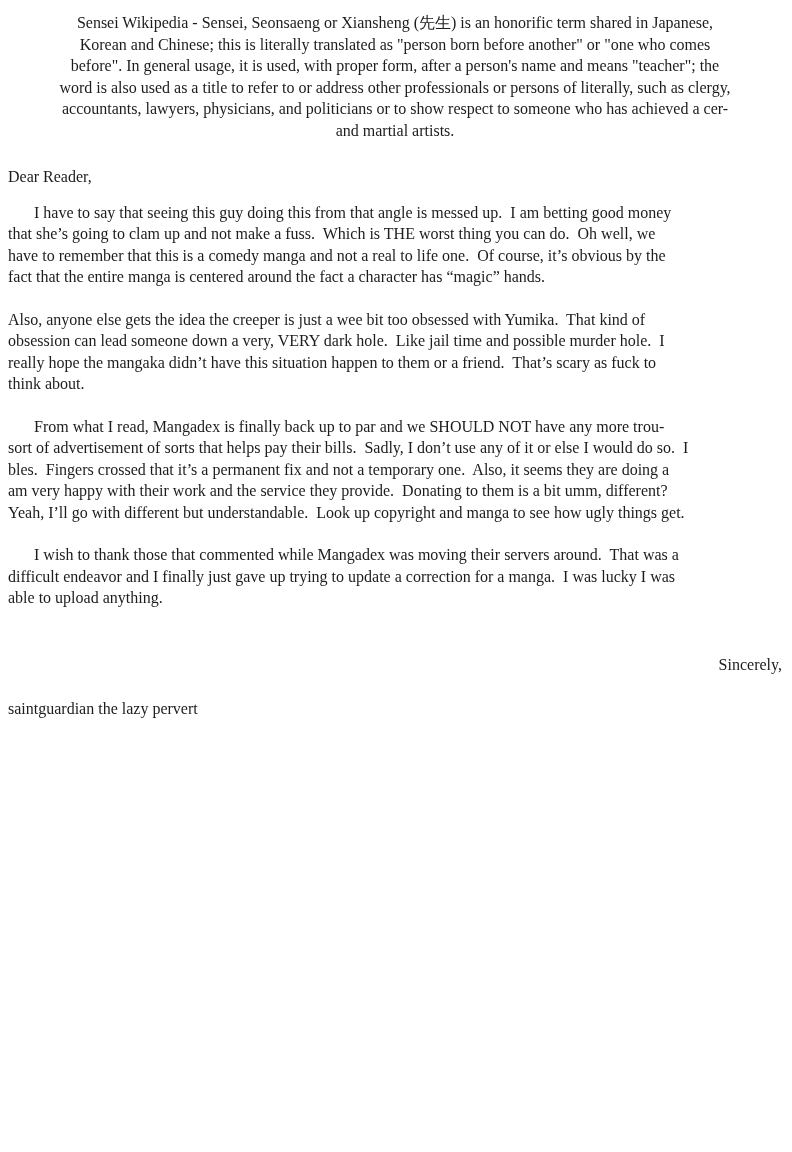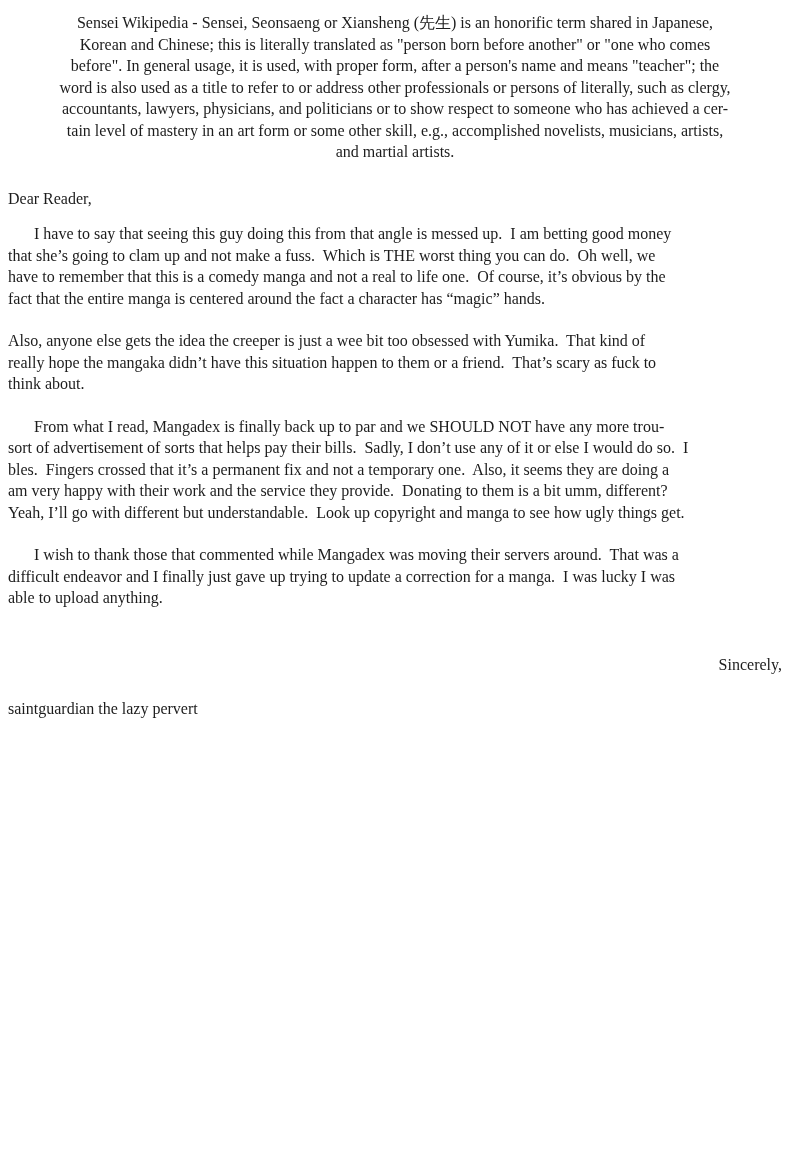--- a/index.html
+++ b/index.html
@@ -48,35 +48,35 @@
 <body>
 
 <div class="page">
 
   <div class="header-para">
       <div class="line">Sensei Wikipedia - Sensei, Seonsaeng or Xiansheng (先生) is an honorific term shared in Japanese,</div>
       <div class="line">Korean and Chinese; this is literally translated as "person born before another" or "one who comes</div>
       <div class="line">before". In general usage, it is used, with proper form, after a person's name and means "teacher"; the</div>
       <div class="line">word is also used as a title to refer to or address other professionals or persons of literally, such as clergy,</div>
       <div class="line">accountants, lawyers, physicians, and politicians or to show respect to someone who has achieved a cer-</div>
-      <div class="line">tain level of mastery in an art form or some other skill, e.g., accomplished novelists, musicians, artists,</div>
       <div class="line">and martial artists.</div>
     </div>
 
   <div class="salutation">Dear Reader,</div>
 
   <div class="para indent">
       <div class="line">I have to say that seeing this guy doing this from that angle is messed up.  I am betting good money</div>
       <div class="line">that she’s going to clam up and not make a fuss.  Which is THE worst thing you can do.  Oh well, we</div>
       <div class="line">have to remember that this is a comedy manga and not a real to life one.  Of course, it’s obvious by the</div>
       <div class="line">fact that the entire manga is centered around the fact a character has “magic” hands.</div>
     </div>
 
   <div class="para">
       <div class="line">Also, anyone else gets the idea the creeper is just a wee bit too obsessed with Yumika.  That kind of</div>
+      <div class="line">obsession can lead someone down a very, VERY dark hole.  Like jail time and possible murder hole.  I</div>
       <div class="line">really hope the mangaka didn’t have this situation happen to them or a friend.  That’s scary as fuck to</div>
       <div class="line">think about.</div>
     </div>
 
   <div class="para indent">
       <div class="line">From what I read, Mangadex is finally back up to par and we SHOULD NOT have any more trou-</div>
       <div class="line">sort of advertisement of sorts that helps pay their bills.  Sadly, I don’t use any of it or else I would do so.  I</div>
       <div class="line">bles.  Fingers crossed that it’s a permanent fix and not a temporary one.  Also, it seems they are doing a</div>
       <div class="line">am very happy with their work and the service they provide.  Donating to them is a bit umm, different?</div>
       <div class="line">Yeah, I’ll go with different but understandable.  Look up copyright and manga to see how ugly things get.</div>

